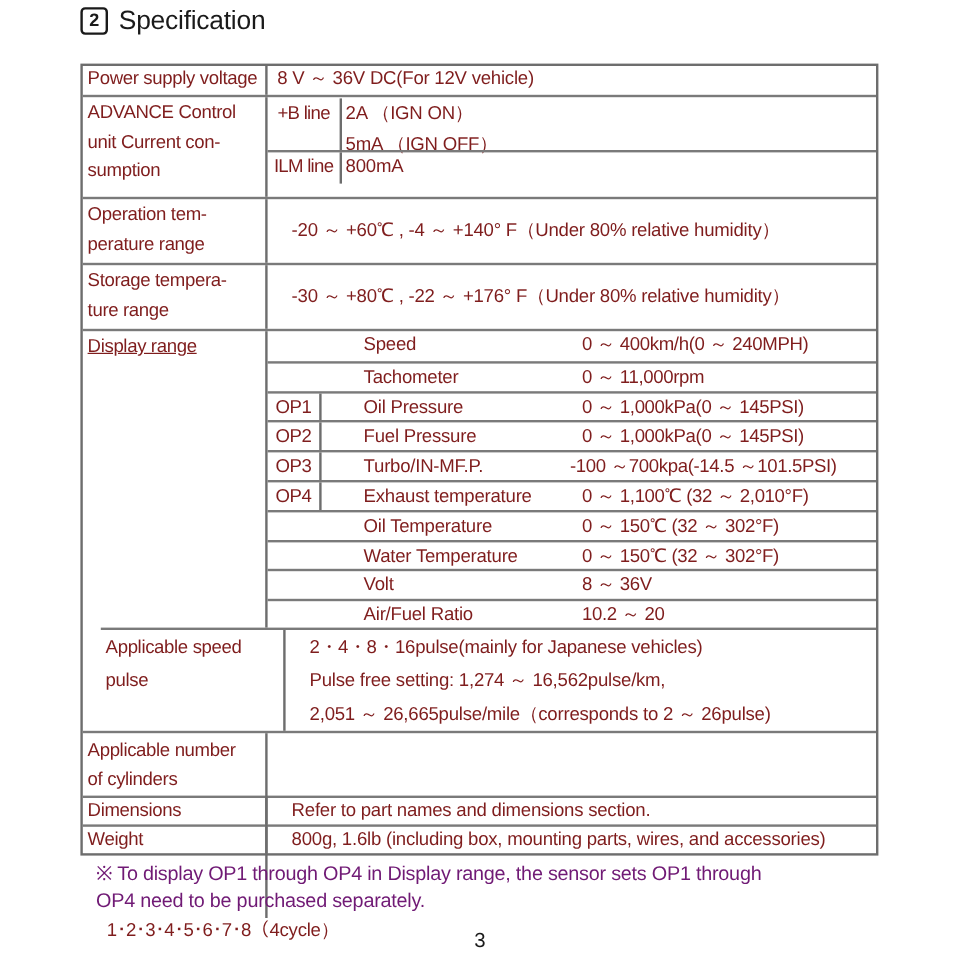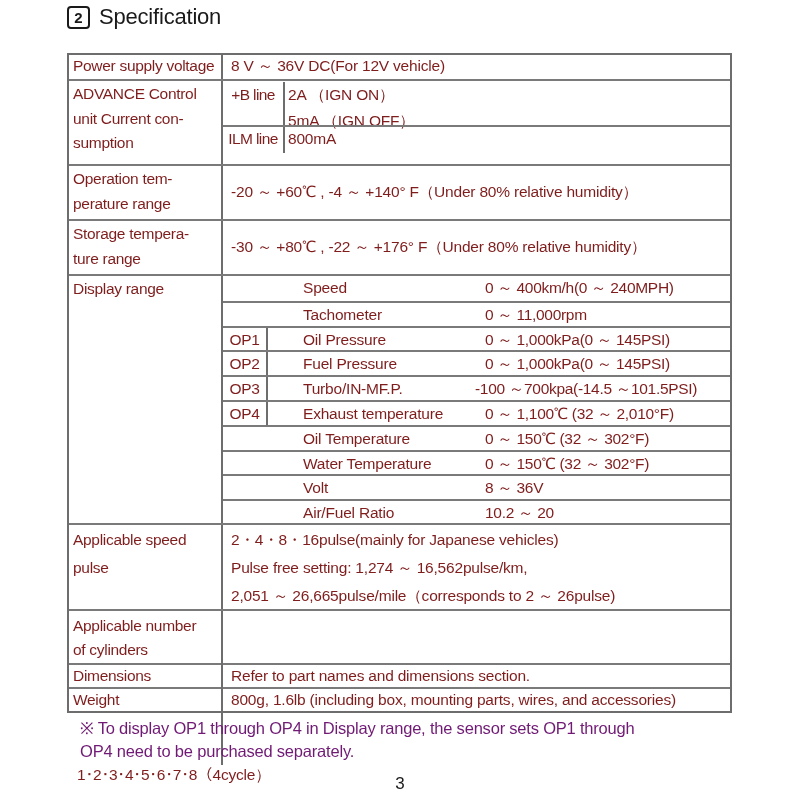--- a/index.html
+++ b/index.html
@@ -64,21 +64,21 @@
       flex: 0 0 154px;
       border-right: 2px solid #6d6d6d;
       padding: 1px 0 0 4px;
       box-sizing: border-box;
       line-height: 24.5px;
       letter-spacing: -0.3px;
     }
     .value-cell {
       flex: 1;
       box-sizing: border-box;
-      padding-left: 8px;
+      padding-left: 20px;
       letter-spacing: -0.2px;
     }
     .value-center {
       display: flex;
       align-items: center;
     }
     .r-power { height: 24px; line-height: 22px; }
     .r-power .label-cell { line-height: 22px; padding-top: 0; }
     .r-power .value-cell { padding-left: 8px; }
 
@@ -91,21 +91,21 @@
       box-sizing: border-box;
       text-align: center;
       letter-spacing: -0.6px;
     }
     .sub-row .sub-vals { flex: 1; padding-left: 3px; }
     .sub-b { height: 44px; line-height: 26px; padding-top: 1px; }
     .sub-ilm { height: 28px; line-height: 24px; border-top: 2px solid #7a7a7a; }
 
     .r-temp { height: 55px; }
     .r-display { height: 249px; }
-    .r-display .label-cell { line-height: 24px; }
+    .r-display .label-cell { line-height: 24px; text-decoration: underline; }
     .r-display .value-cell { padding-left: 0; }
     .dr-row {
       display: flex;
       height: 24.8px;
       line-height: 24px;
       border-top: 2px solid #7a7a7a;
       box-sizing: border-box;
     }
     .dr-row:first-child { border-top: none; }
     .dr-op {
@@ -113,21 +113,21 @@
       box-sizing: border-box;
       text-align: center;
       letter-spacing: -0.4px;
     }
     .dr-op.has-op { border-right: 2px solid #6d6d6d; }
     .dr-op.no-op { border-right: 2px solid transparent; }
     .dr-name { width: 186px; flex: 0 0 186px; padding-left: 4px; box-sizing: border-box; letter-spacing: -0.2px; margin-left: 31px; }
     .dr-val { flex: 1; white-space: nowrap; letter-spacing: -0.3px; }
     .dr-val.neg { margin-left: -10px; }
 
-    .r-pulse { height: 86px; }
+    .r-pulse { height: 86px; margin-left: 15px; }
     .r-pulse .value-cell { line-height: 28px; padding-top: 1px; }
     .r-pulse .label-cell { line-height: 28px; }
     .r-cyl { height: 54px; flex-direction: column; }
     .r-cyl .label-cell { line-height: 24px; padding-top: 3px; }
     .r-small { height: 24px; line-height: 22px; }
     .r-small .label-cell { line-height: 22px; padding-top: 0; }
 
     .note {
       position: absolute;
       left: 80px;

